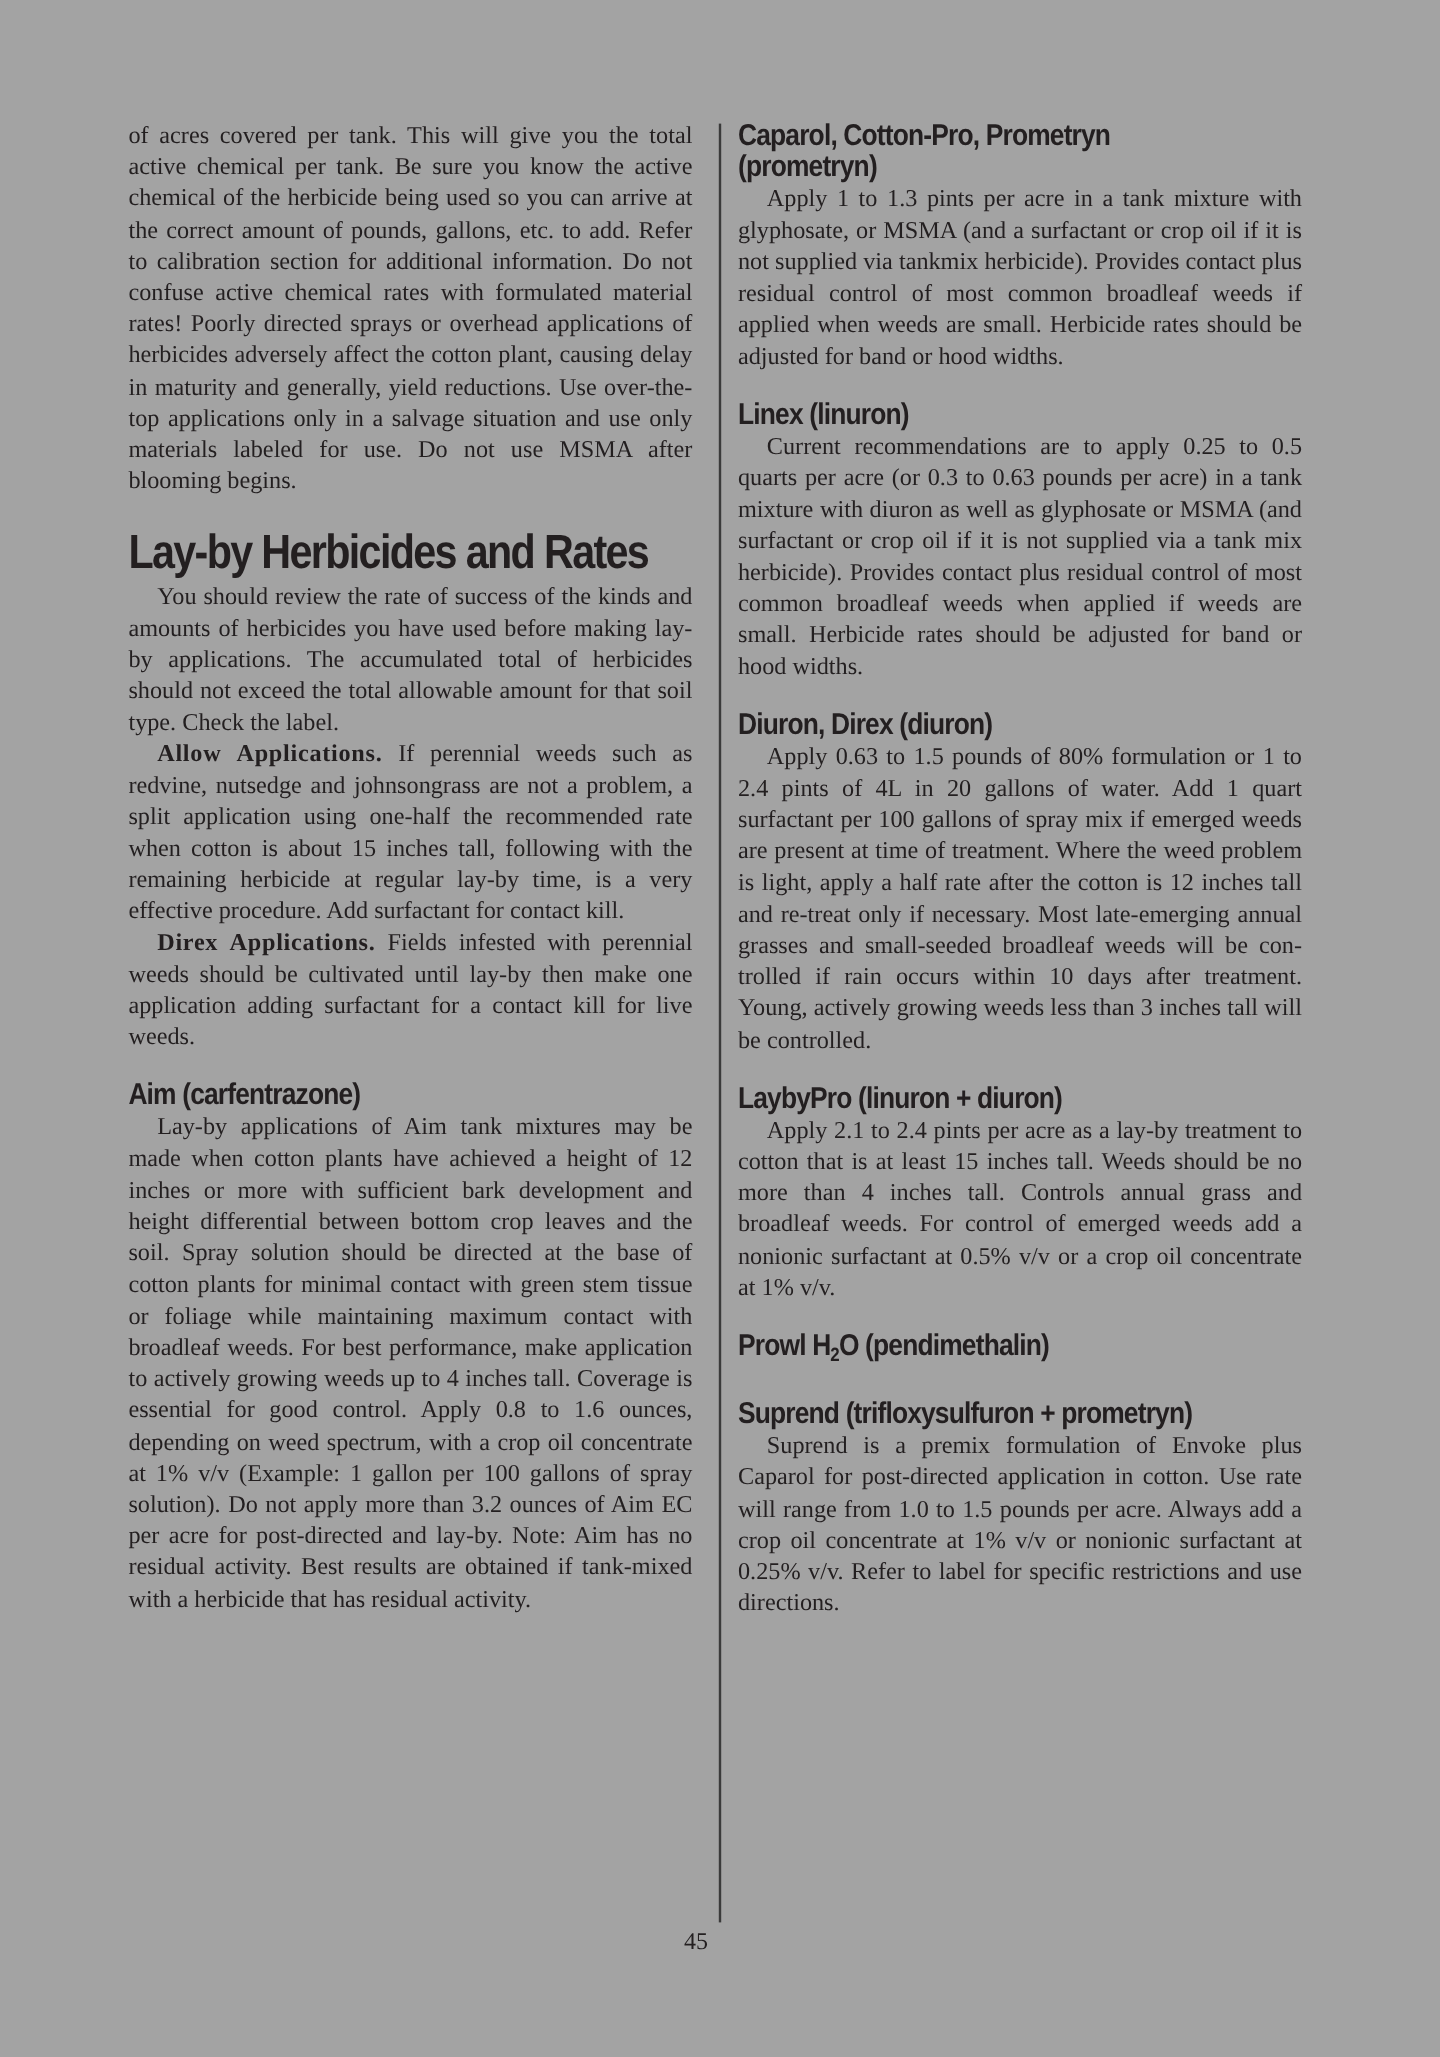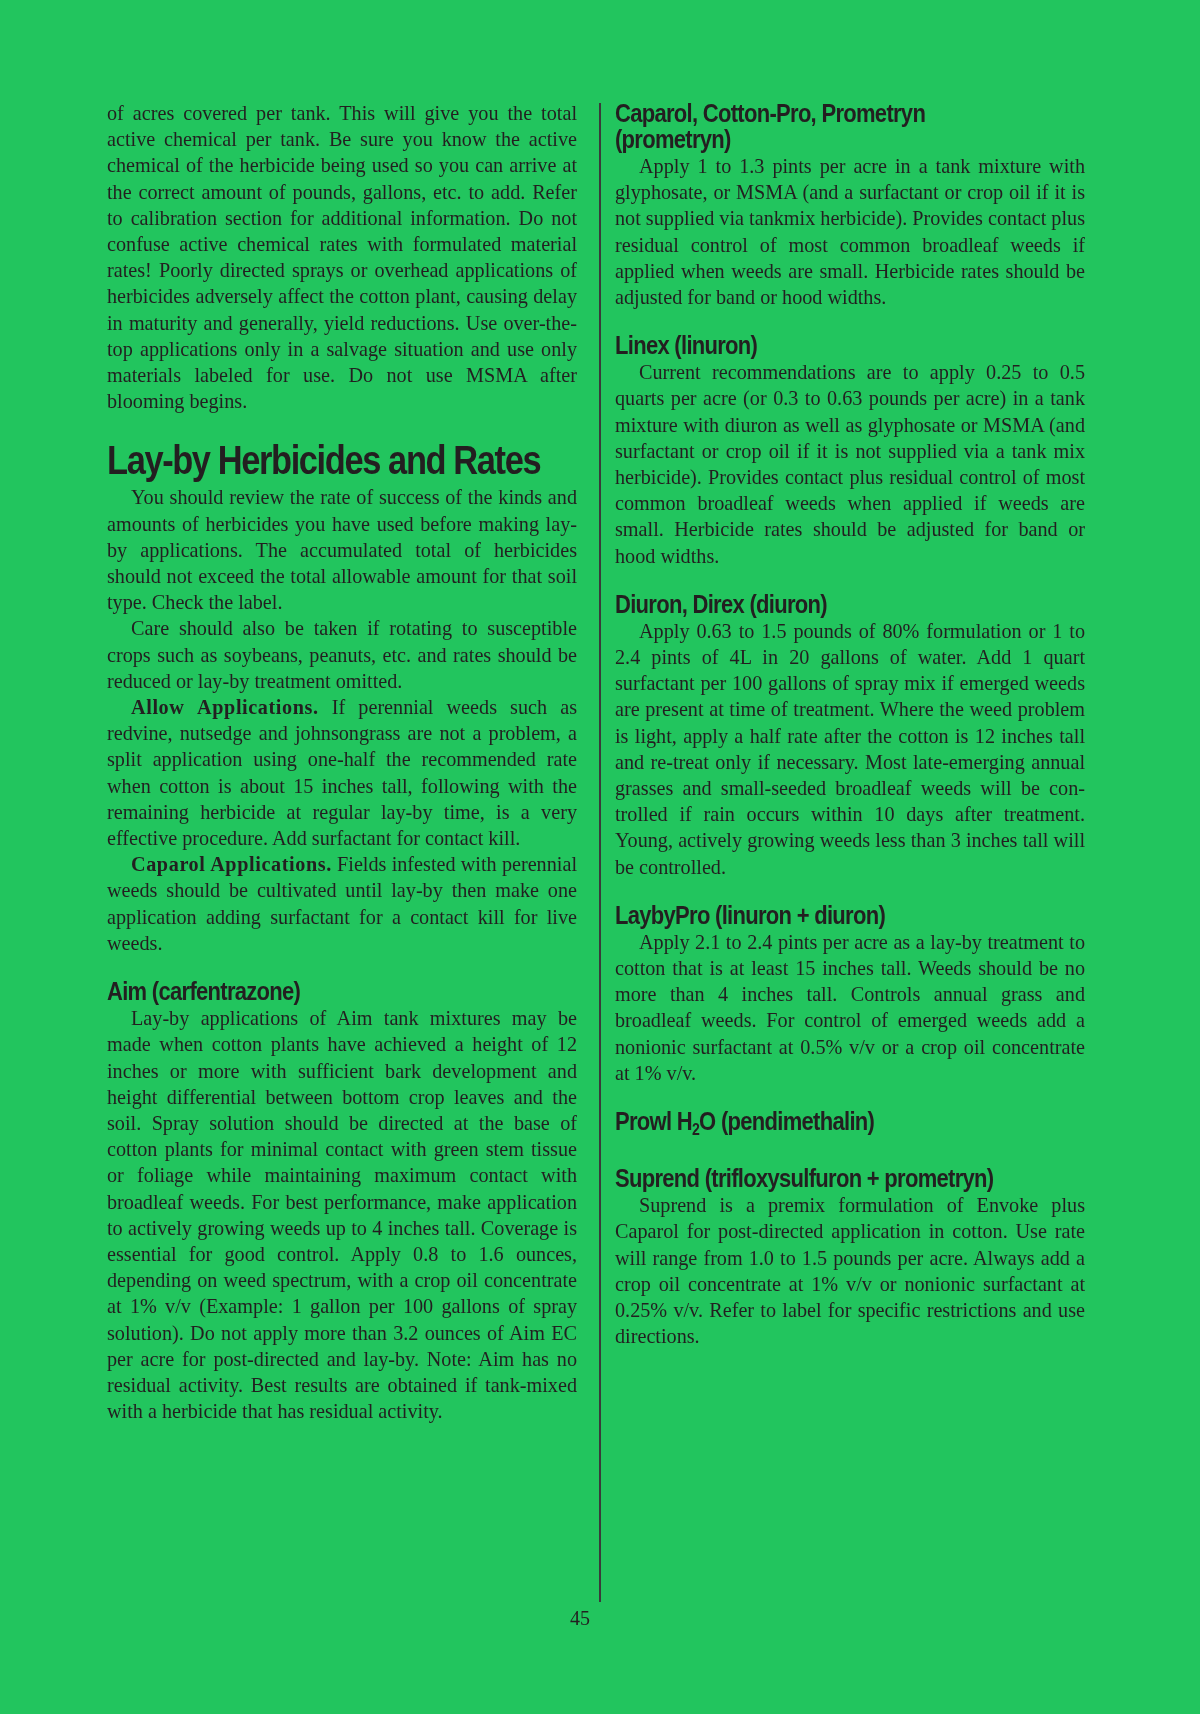--- a/index.html
+++ b/index.html
@@ -11,21 +11,21 @@
       width: 1200px;
       height: 1714px;
       position: relative;
       overflow: hidden;
       color: #231f20;
     }
     .page {
       position: absolute;
       left: 0; top: 0;
       width: 1200px; height: 1714px;
-      background: #22c55e;
+      background: #a3a3a3;
     }
     .col {
       position: absolute;
       top: 100px;
       width: 470px;
       font-family: "Liberation Serif", "DejaVu Serif", serif;
       font-size: 20.2px;
       line-height: 26.2px;
       text-align: justify;
       hyphens: manual;
@@ -93,25 +93,24 @@
 <body>
 
 <div class="page">
 
   <div class="col col-left">
     <p>of acres covered per tank. This will give you the total active chemical per tank. Be sure you know the active chemical of the herbicide being used so you can arrive at the correct amount of pounds, gallons, etc. to add. Refer to calibration section for additional information. Do not con­fuse active chemical rates with formulated mate­rial rates! Poorly directed sprays or overhead applications of herbicides adversely affect the cotton plant, causing delay in maturity and gen­erally, yield reductions. Use over-the-top appli­cations only in a salvage situation and use only materials labeled for use. Do not use MSMA after blooming begins.</p>
 
     <div class="h1">Lay-by Herbicides and Rates</div>
 
     <p class="indent">You should review the rate of success of the kinds and amounts of herbicides you have used before making lay-by applications. The accumu­lated total of herbicides should not exceed the total allowable amount for that soil type. Check the label.</p>
-    <p class="indent">Care should also be taken if rotating to suscep­tible crops such as soybeans, peanuts, etc. and rates should be reduced or lay-by treatment omitted.</p>
 
     <p class="indent"><span class="runin">Allow Applications.</span><span> If perennial weeds such as redvine, nutsedge and johnsongrass are not a problem, a split application using one-half the recommended rate when cotton is about 15 inches tall, following with the remaining her­bicide at regular lay-by time, is a very effective procedure. Add surfactant for contact kill.</span></p>
 
-    <p class="indent"><span class="runin">Caparol Applications.</span><span> Fields infested with perennial weeds should be cultivated until lay-by then make one application adding surfactant for a contact kill for live weeds.</span></p>
+    <p class="indent"><span class="runin">Direx Applications.</span><span> Fields infested with perennial weeds should be cultivated until lay-by then make one application adding surfactant for a contact kill for live weeds.</span></p>
 
     <div class="h2">Aim (carfentrazone)</div>
     <p class="indent">Lay-by applications of Aim tank mixtures may be made when cotton plants have achieved a height of 12 inches or more with sufficient bark development and height differential between bottom crop leaves and the soil. Spray solution should be directed at the base of cotton plants for minimal contact with green stem tissue or foliage while maintaining maximum contact with broad­leaf weeds. For best performance, make applica­tion to actively growing weeds up to 4 inches tall. Coverage is essential for good control. Apply 0.8 to 1.6 ounces, depending on weed spectrum, with a crop oil concentrate at 1% v/v (Example: 1 gallon per 100 gallons of spray solution). Do not apply more than 3.2 ounces of Aim EC per acre for post-directed and lay-by. Note: Aim has no residual activity. Best results are obtained if tank-mixed with a herbicide that has residual activity.</p>
   </div>
 
   <div class="divider"></div>
 
   <div class="col col-right">
     <div class="h2 first">
       <div>Caparol, Cotton-Pro, Prometryn</div>

